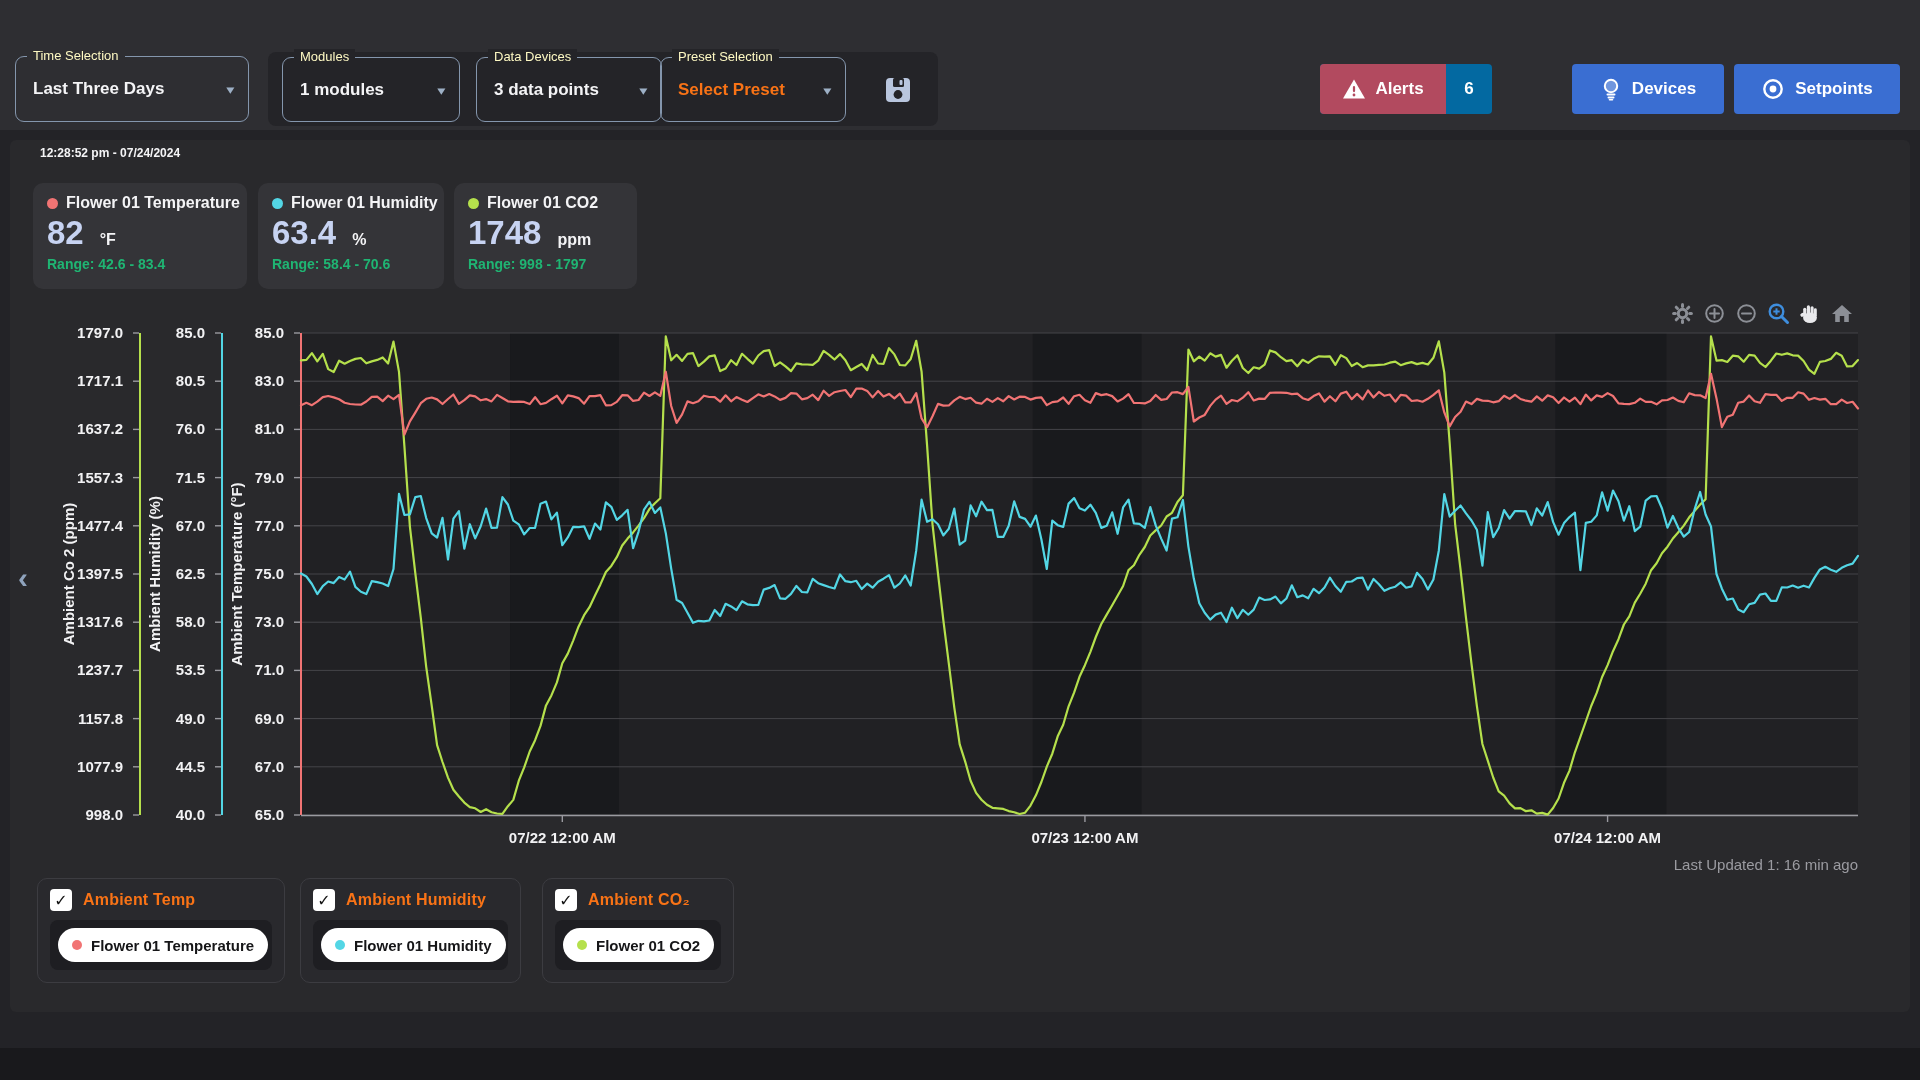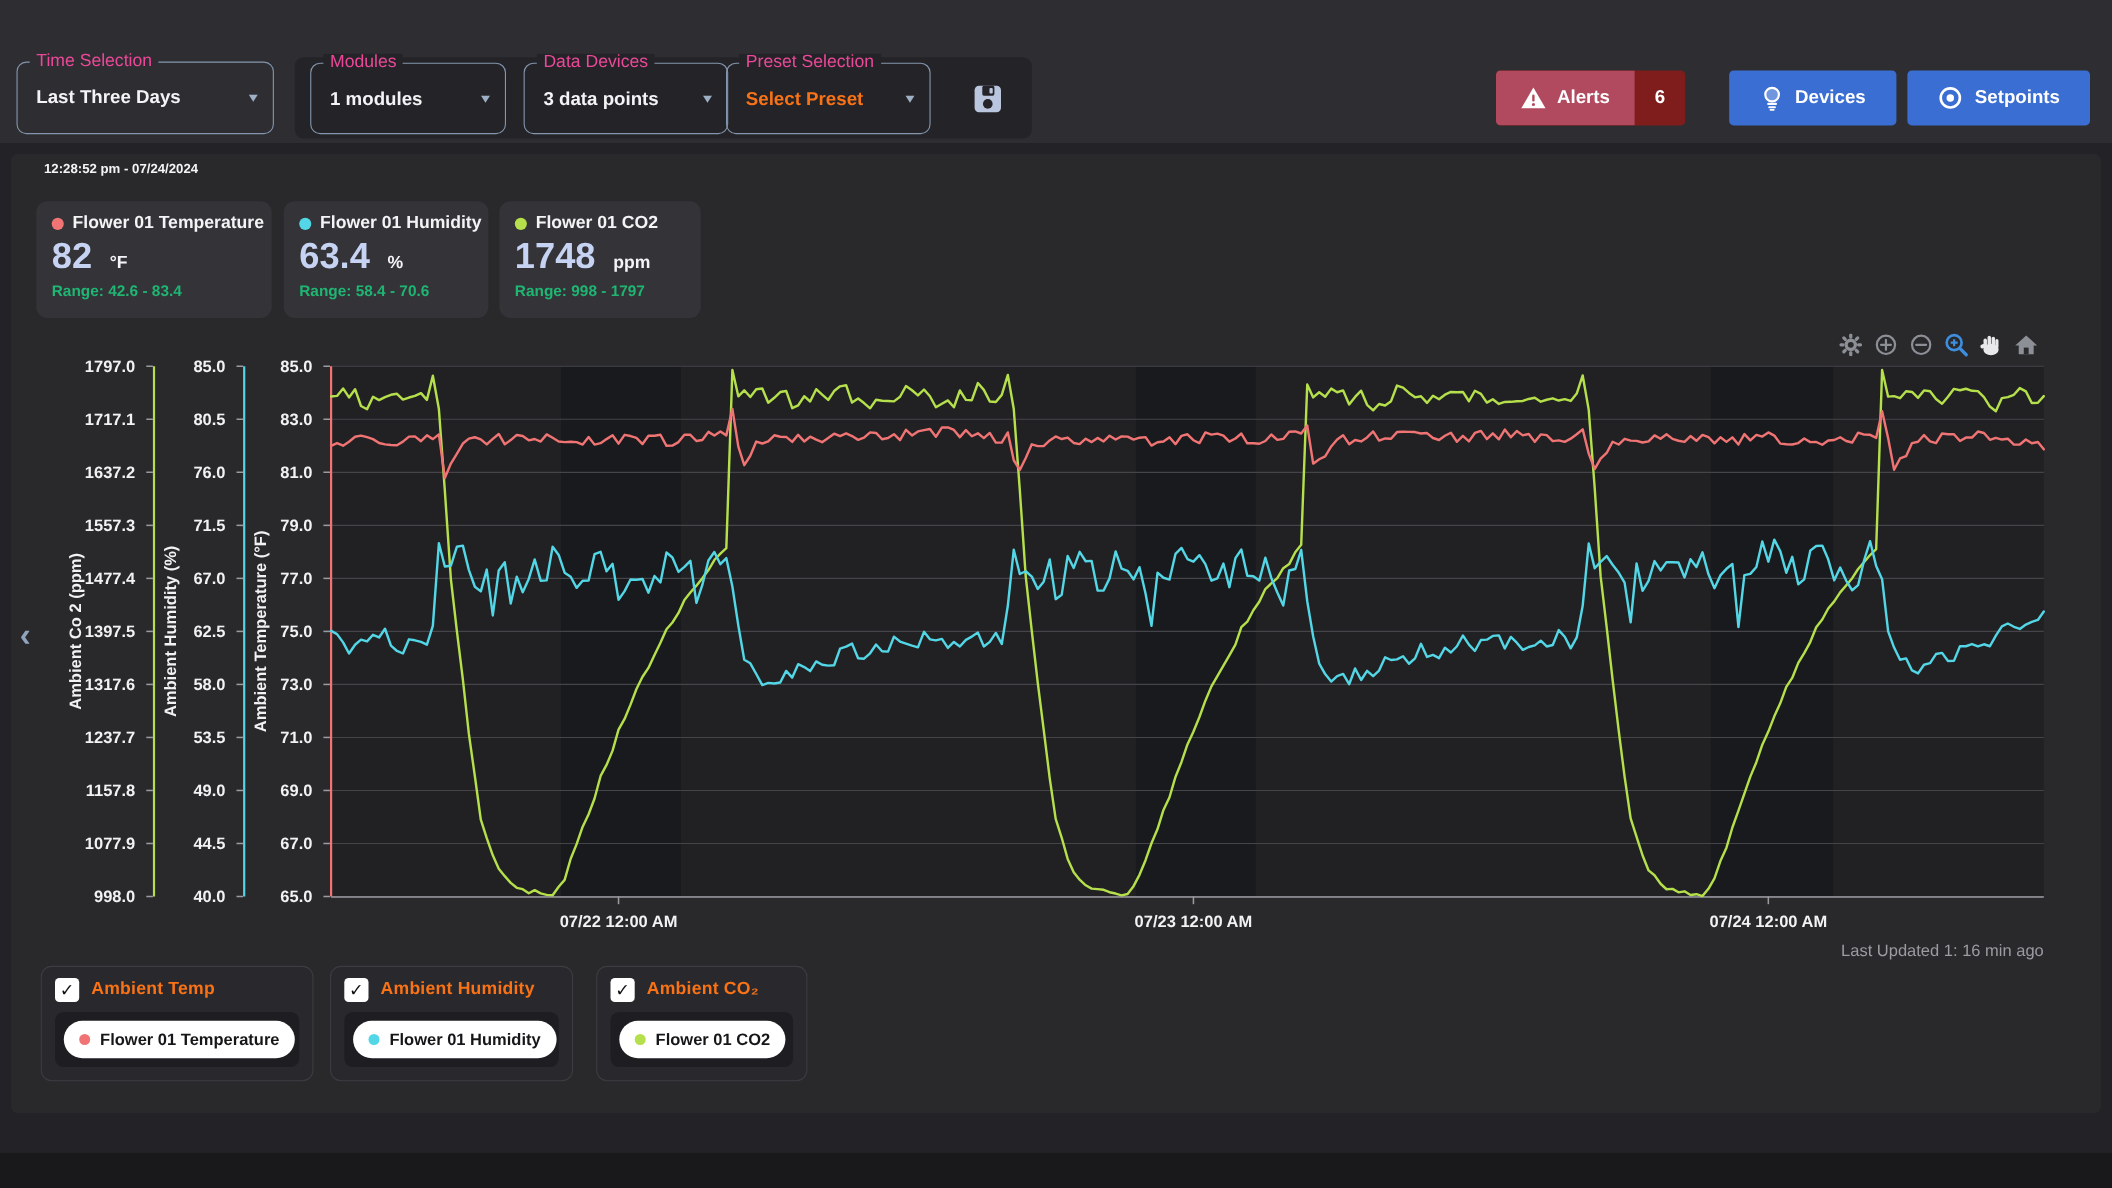--- a/index.html
+++ b/index.html
@@ -1,30 +1,30 @@
 <!DOCTYPE html>
 <html><head>
 <meta charset="utf-8">
 <style>
   html,body{margin:0;padding:0;background:#232327;}
   #app{position:relative;width:1920px;height:1080px;background:#232327;overflow:hidden;
        font-family:"Liberation Sans","DejaVu Sans",sans-serif;-webkit-font-smoothing:antialiased;}
   
   #header{position:absolute;left:0;top:0;width:1920px;height:130px;background:#2e2e32;}
   .dd{position:absolute;border:1px solid #8496ad;border-radius:9px;background:transparent;}
-  .dd .dd-label{position:absolute;top:-9px;left:11px;font-size:16px;color:#ec4899;padding:0 6px;line-height:16px;}
+  .dd .dd-label{position:absolute;top:-9px;left:11px;font-size:13px;color:#fef9c3;padding:0 6px;line-height:16px;}
   .dd.on-header .dd-label{background:#2e2e32;}
   .dd.on-panel .dd-label{background:#242428;}
   .dd .dd-value{position:absolute;left:17px;top:50%;transform:translateY(-50%);font-size:17px;font-weight:bold;color:#f4f4f6;}
   .dd .dd-value.muted{color:#f97316;}
   .dd .caret{position:absolute;right:14px;top:50%;transform:translateY(-50%) scaleX(1.25);font-size:13px;color:#9db0c6;}
   #ctl-panel{position:absolute;left:268px;top:52px;width:670px;height:74px;background:#242428;border-radius:8px;}
   .hbtn{position:absolute;top:64px;height:50px;border-radius:4px;display:flex;align-items:center;justify-content:center;
         color:#fff;font-size:17px;font-weight:bold;cursor:pointer;}
-  #alerts-btn{left:1360px;width:172px;padding:0;background:#7f1d1d;overflow:hidden;}
+  #alerts-btn{left:1320px;width:172px;padding:0;background:#0369a1;overflow:hidden;}
   #alerts-main{width:126px;height:100%;background:#b24a5f;display:flex;align-items:center;justify-content:center;gap:9px;}
   #alerts-count{width:46px;text-align:center;}
   #devices-btn{left:1572px;width:152px;background:#3a6ed2;gap:10px;}
   #setpoints-btn{left:1734px;width:166px;background:#3a6ed2;gap:10px;}
   #save-btn{position:absolute;left:878px;top:70px;width:40px;height:40px;display:flex;align-items:center;justify-content:center;cursor:pointer;}
   
   #main-panel{position:absolute;left:10px;top:140px;width:1900px;height:872px;background:#29292c;border-radius:6px;}
   #timestamp{position:absolute;left:40px;top:146px;font-size:12px;font-weight:bold;color:#f4f4f6;}
   .stat-card{position:absolute;top:183px;height:106px;background:#343438;border-radius:10px;box-sizing:border-box;padding:11px 14px;}
   .stat-title{display:flex;align-items:center;gap:8px;font-size:16px;font-weight:600;color:#f4f4f6;white-space:nowrap;}

